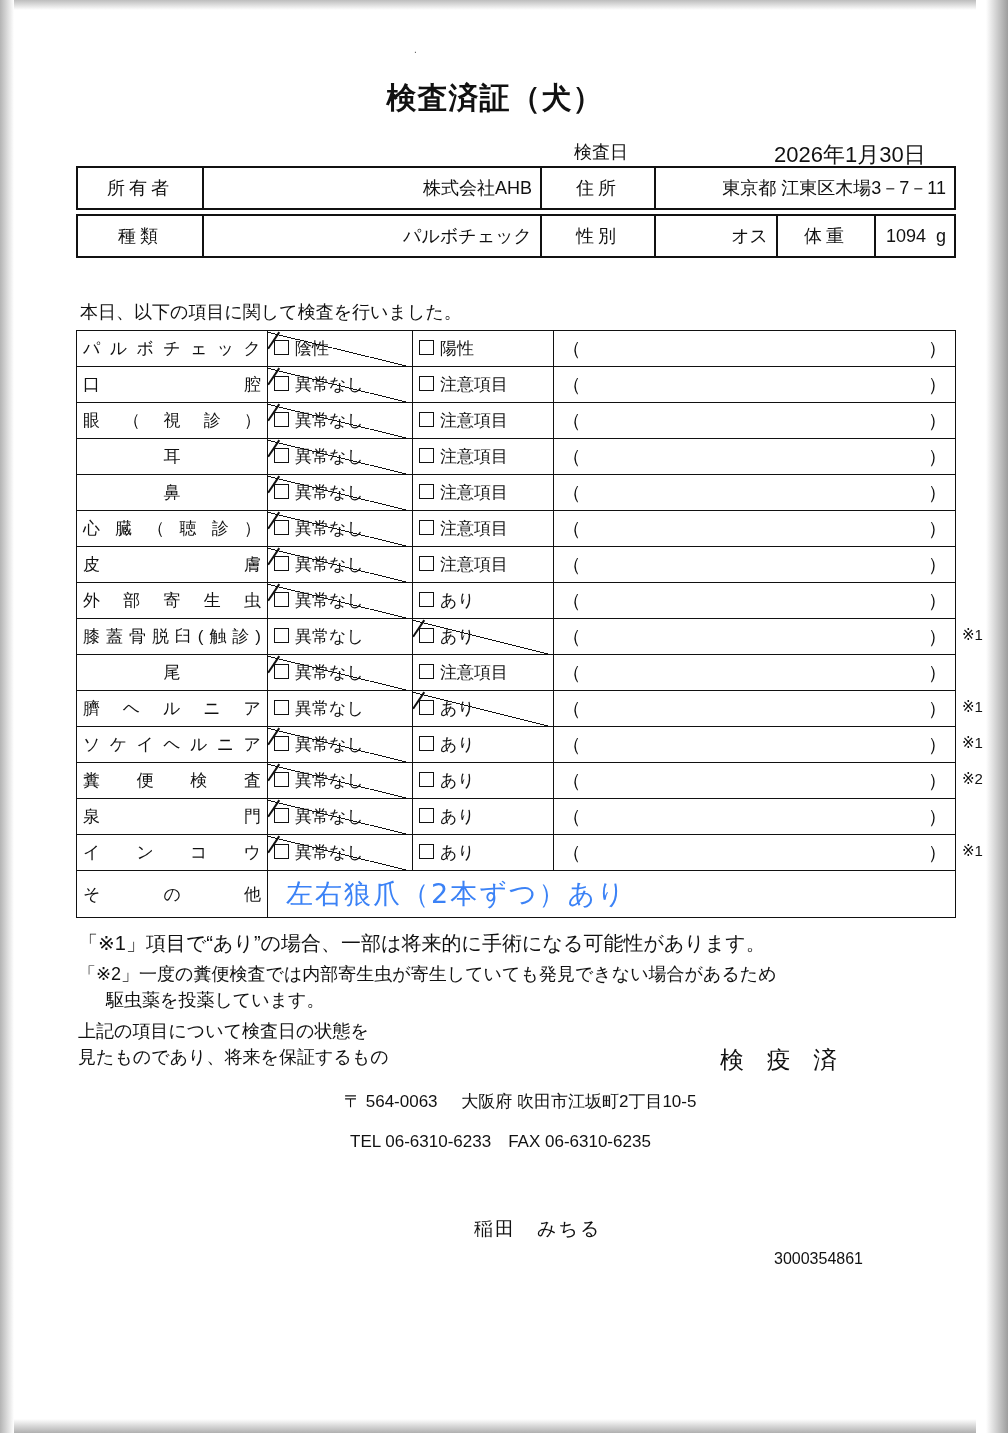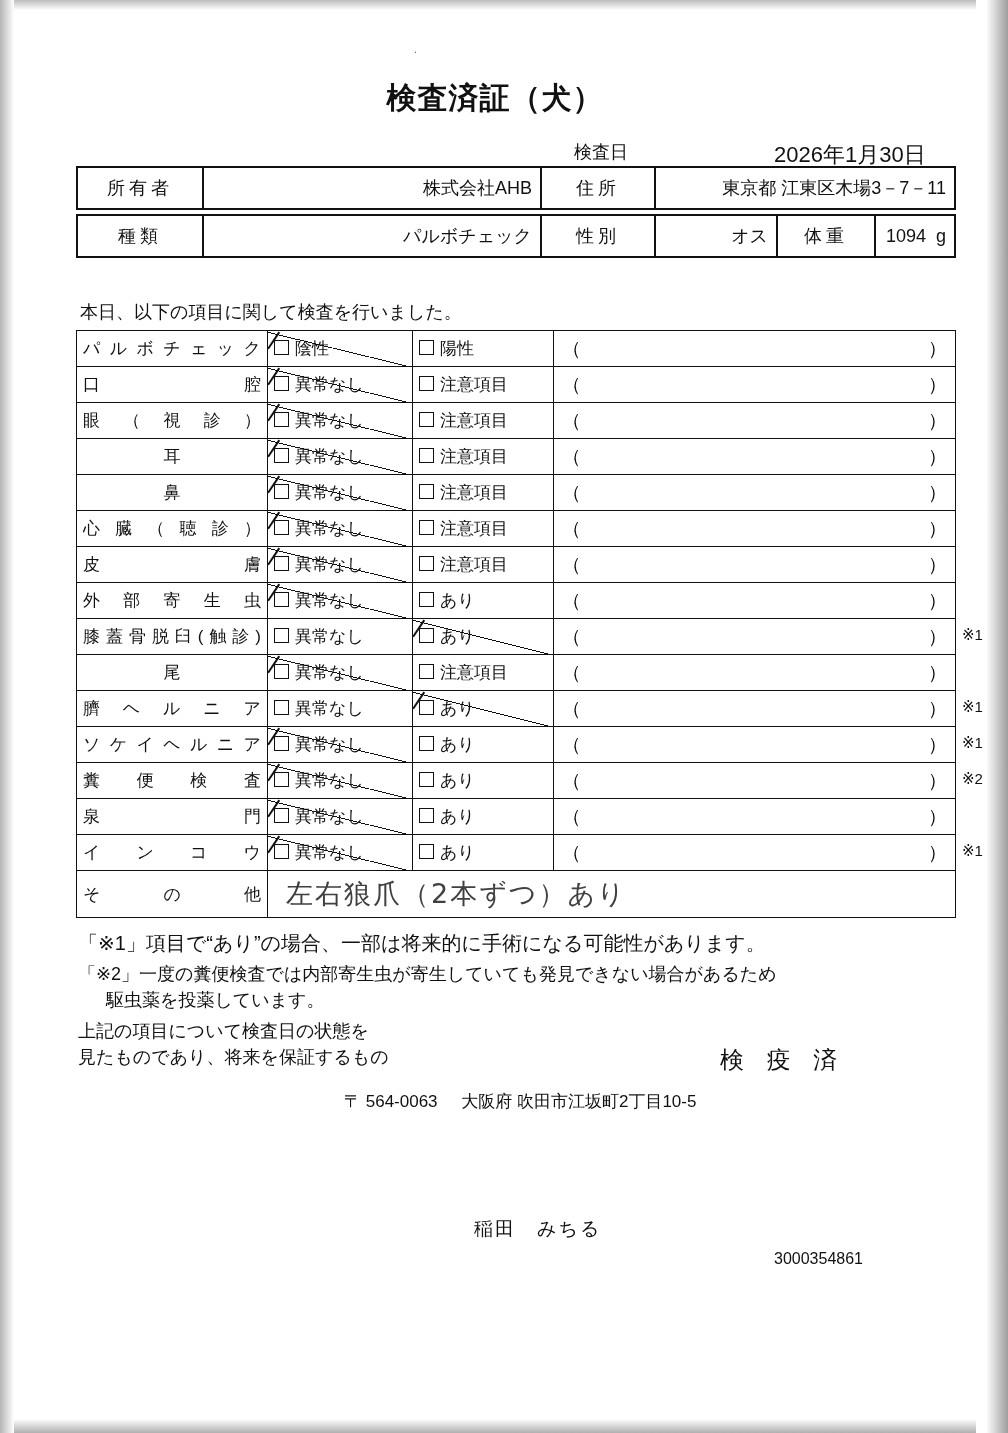--- a/index.html
+++ b/index.html
@@ -71,21 +71,21 @@
   .cb{display:inline-block;width:13px;height:13px;border:1.6px solid #111;margin-right:6px;vertical-align:-1px;position:relative;}
   .cb.checked:after{
     content:"";position:absolute;left:-4px;top:-5px;width:20px;height:20px;
     border-left:2px solid #111;transform:rotate(34deg);
   }
   .optwrap{display:inline-block;}
 
   .mark{position:absolute;font-size:15px;left:948px;}
 
   .other-row td.handwrite{
-    font-family:"DejaVu Sans",sans-serif;font-size:27px;color:#404040;
+    font-family:"DejaVu Sans",sans-serif;font-size:27px;color:#3b82f6;
     padding-left:18px;letter-spacing:2px;
   }
   .slash{position:relative;}
   .slash:before{
     content:"";position:absolute;left:0;top:0;width:100%;height:100%;
     background:linear-gradient(to top right,transparent 47.4%,#111 47.4%,#111 48.8%,transparent 48.8%);
   }
 
   .foot1{position:absolute;left:64px;top:930px;font-size:20px;}
   .foot2{position:absolute;left:64px;top:962px;font-size:18px;}
@@ -301,16 +301,17 @@
 
     <div class="stmt">
       <div>上記の項目について検査日の状態を</div>
       <div>見たものであり、将来を保証するもの</div>
     </div>
     <div class="kenekizumi">検 疫 済</div>
 
     <div class="addr">
       <span>〒 564-0063</span>&nbsp;&nbsp;&nbsp;&nbsp;&nbsp;<span>大阪府 吹田市江坂町2丁目10-5</span>
     </div>
+    <div class="tel">TEL 06-6310-6233　FAX 06-6310-6235</div>
     <div class="person">稲田　みちる</div>
     <div class="serial">3000354861</div>
   </div>
 </div>
 
 </body></html>

